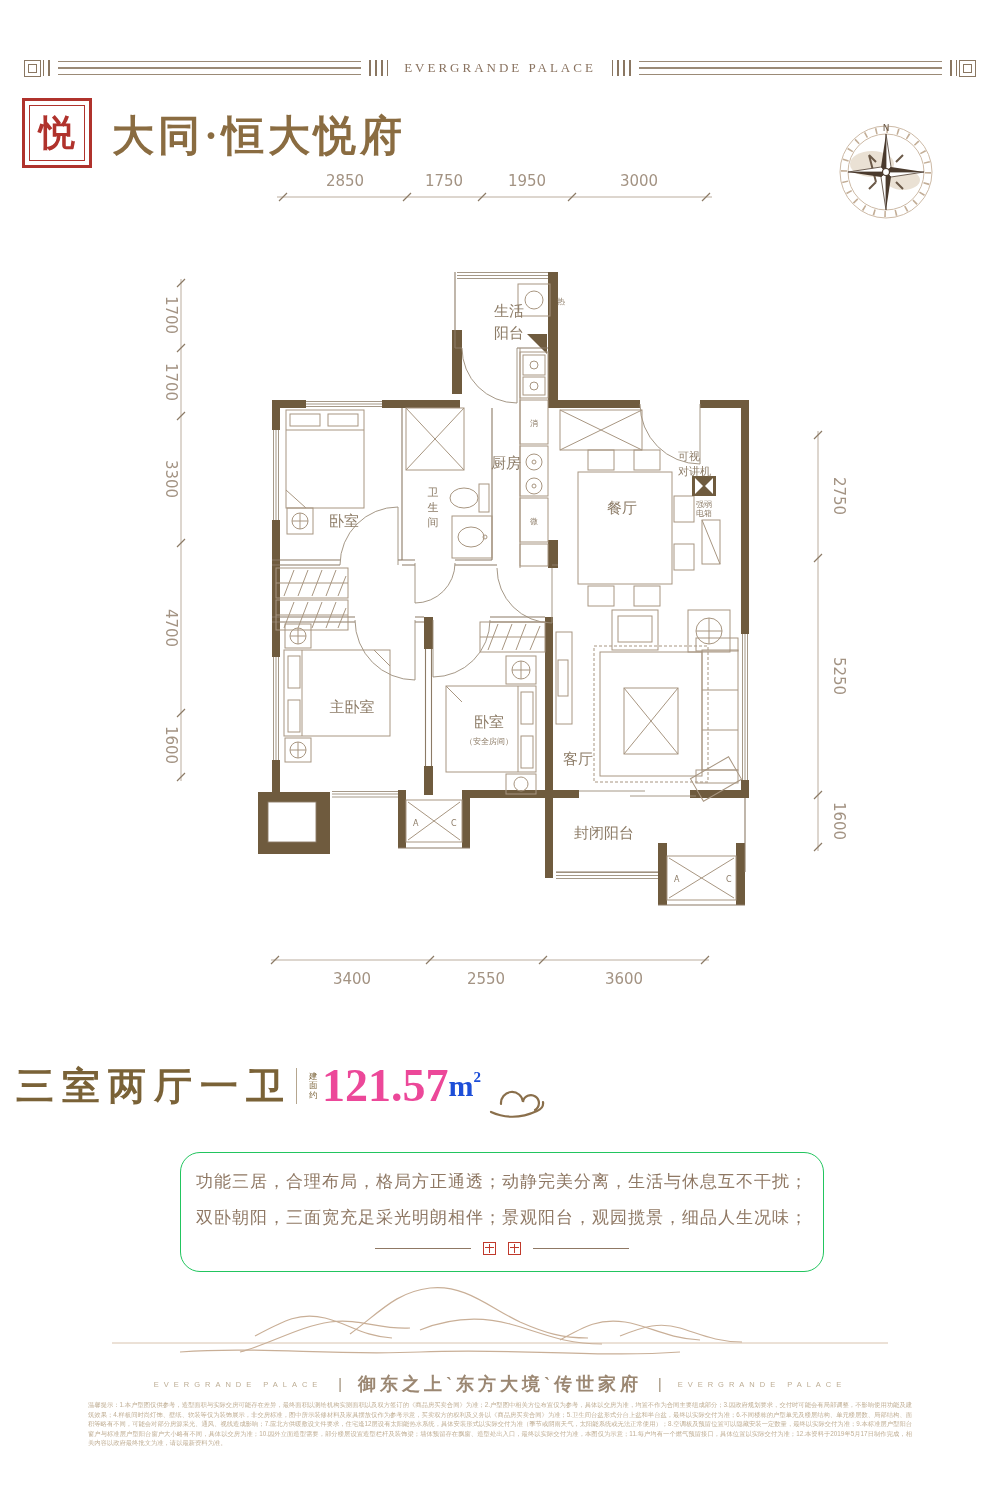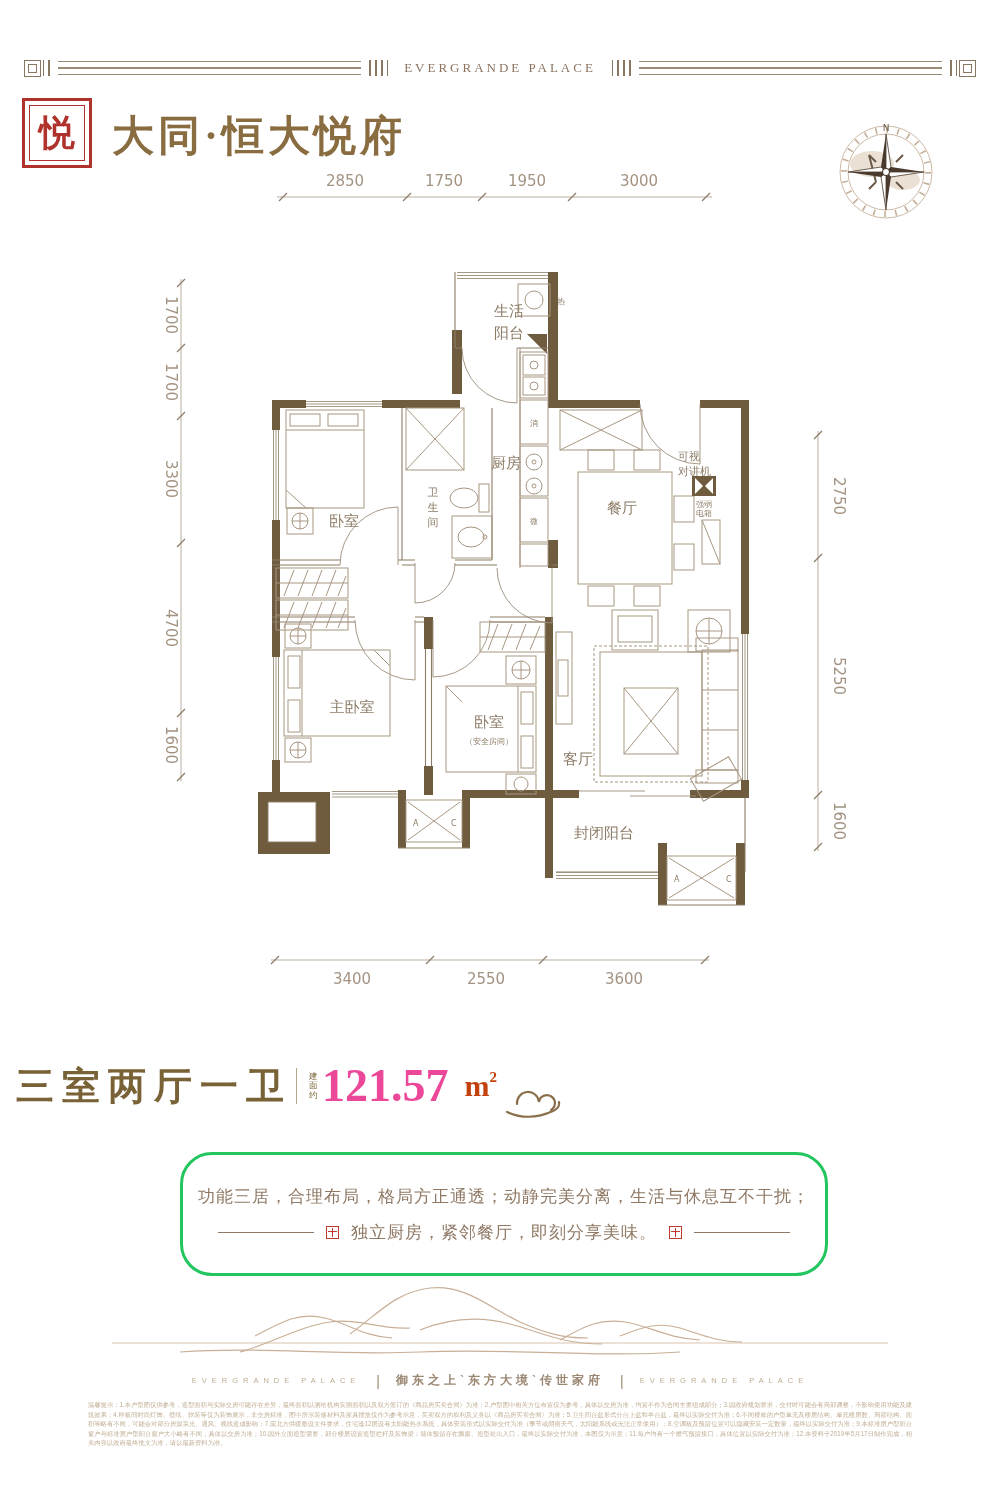--- a/index.html
+++ b/index.html
@@ -34,37 +34,37 @@
   .roomtext{font:15px "DejaVu Sans",sans-serif;fill:#8c7b66;}
   .roomtext.small{font-size:11px;}
   .roomtext.tiny{font-size:8px;}
   .mnt{stroke:#c9af97;stroke-width:1.2;fill:none;}
   
   .area{position:absolute;left:16px;top:1048px;width:1000px;display:flex;align-items:center;}
   .area .name{font-family:"Liberation Serif",serif;font-weight:bold;font-size:38px;color:#7a6237;letter-spacing:8px;}
   .area .div{width:1px;height:36px;background:#b5a68f;margin:0 12px 0 4px;}
   .area .lbl{width:12px;font-size:8.5px;line-height:9.5px;color:#7a6237;word-break:break-all;margin-right:1px;}
   .area .val{font-family:"Liberation Serif",serif;font-weight:bold;font-size:46px;color:#ec4899;line-height:1;}
-  .area .unit{font-family:"Liberation Serif",serif;font-weight:bold;font-size:30px;color:#c2410c;margin-left:16px;}
+  .area .unit{font-family:"Liberation Serif",serif;font-weight:bold;font-size:30px;color:#1d4ed8;margin-left:0;}
   .area .sup{font-size:15px;vertical-align:14px;}
   .area svg{margin:26px 0 0 4px;}
   
-  .descbox{position:absolute;left:180px;top:1152px;width:642px;height:118px;border:3px solid #22c55e;
-           border-radius:32px;display:flex;flex-direction:column;align-items:center;justify-content:center;gap:13px;}
+  .descbox{position:absolute;left:180px;top:1152px;width:642px;height:118px;border:1px solid #22c55e;
+           border-radius:20px;display:flex;flex-direction:column;align-items:center;justify-content:center;gap:13px;}
   .descbox .dl{font-size:17px;color:#8f7864;letter-spacing:1px;white-space:nowrap;}
   .descbox .row3{display:flex;align-items:center;gap:12px;}
   .descbox .hline{width:96px;height:1px;background:#8f7864;}
   .seal{width:11px;height:11px;border:1px solid #c0392b;position:relative;flex:none;}
   .seal::before{content:"";position:absolute;left:4.5px;top:1px;bottom:1px;width:1px;background:#c0392b;}
   .seal::after{content:"";position:absolute;top:4.5px;left:1px;right:1px;height:1px;background:#c0392b;}
   
   .tagline{position:absolute;left:0;top:1372px;width:1000px;display:flex;justify-content:center;align-items:center;gap:16px;}
   .tagline .en{font-size:7.5px;letter-spacing:5px;color:#bdad94;}
   .tagline .sep{font-size:14px;color:#9b8a72;}
-  .tagline .cn{font-family:"Liberation Serif",serif;font-weight:bold;font-size:12px;color:#9b8772;letter-spacing:4px;}
+  .tagline .cn{font-family:"Liberation Serif",serif;font-weight:bold;font-size:18px;color:#9b8772;letter-spacing:4px;}
   .disclaimer{position:absolute;left:88px;top:1400px;width:824px;font-size:6.3px;line-height:9.6px;
               color:#c0ae94;text-align:justify;}
 </style>
 </head>
 <body>
 
 <div class="band">
   <span class="orn">
       <i></i>
     </span>
@@ -388,24 +388,24 @@
   <span class="val">121.57</span>
   <span class="unit"><span>m</span><span class="sup">2</span></span>
   <svg width="62" height="50" viewBox="0 0 62 50">
     <path d="M16 30 a11 11 0 1 1 22 -2 a8 8 0 1 1 12 8" stroke="#8a6f4b" stroke-width="2.2" fill="none" stroke-linecap="round"></path>
     <path d="M6 38 q22 10 46 -1 q7 -3 6 -9" stroke="#8a6f4b" stroke-width="2.2" fill="none" stroke-linecap="round"></path>
   </svg>
 </div>
 
 <div class="descbox">
   <div class="dl">功能三居，合理布局，格局方正通透；动静完美分离，生活与休息互不干扰；</div>
+  <div class="dl">双卧朝阳，三面宽充足采光明朗相伴；景观阳台，观园揽景，细品人生况味；</div>
   <div class="row3">
     <span class="hline"></span>
     <span class="seal"></span>
-    <span class="dl">独立厨房，紧邻餐厅，即刻分享美味。</span>
     <span class="seal"></span>
     <span class="hline"></span>
   </div>
 </div>
 
 <div class="tagline">
   <span class="en">EVERGRANDE PALACE</span>
   <span class="sep">|</span>
   <span class="cn">御东之上`东方大境`传世家府</span>
   <span class="sep">|</span>

